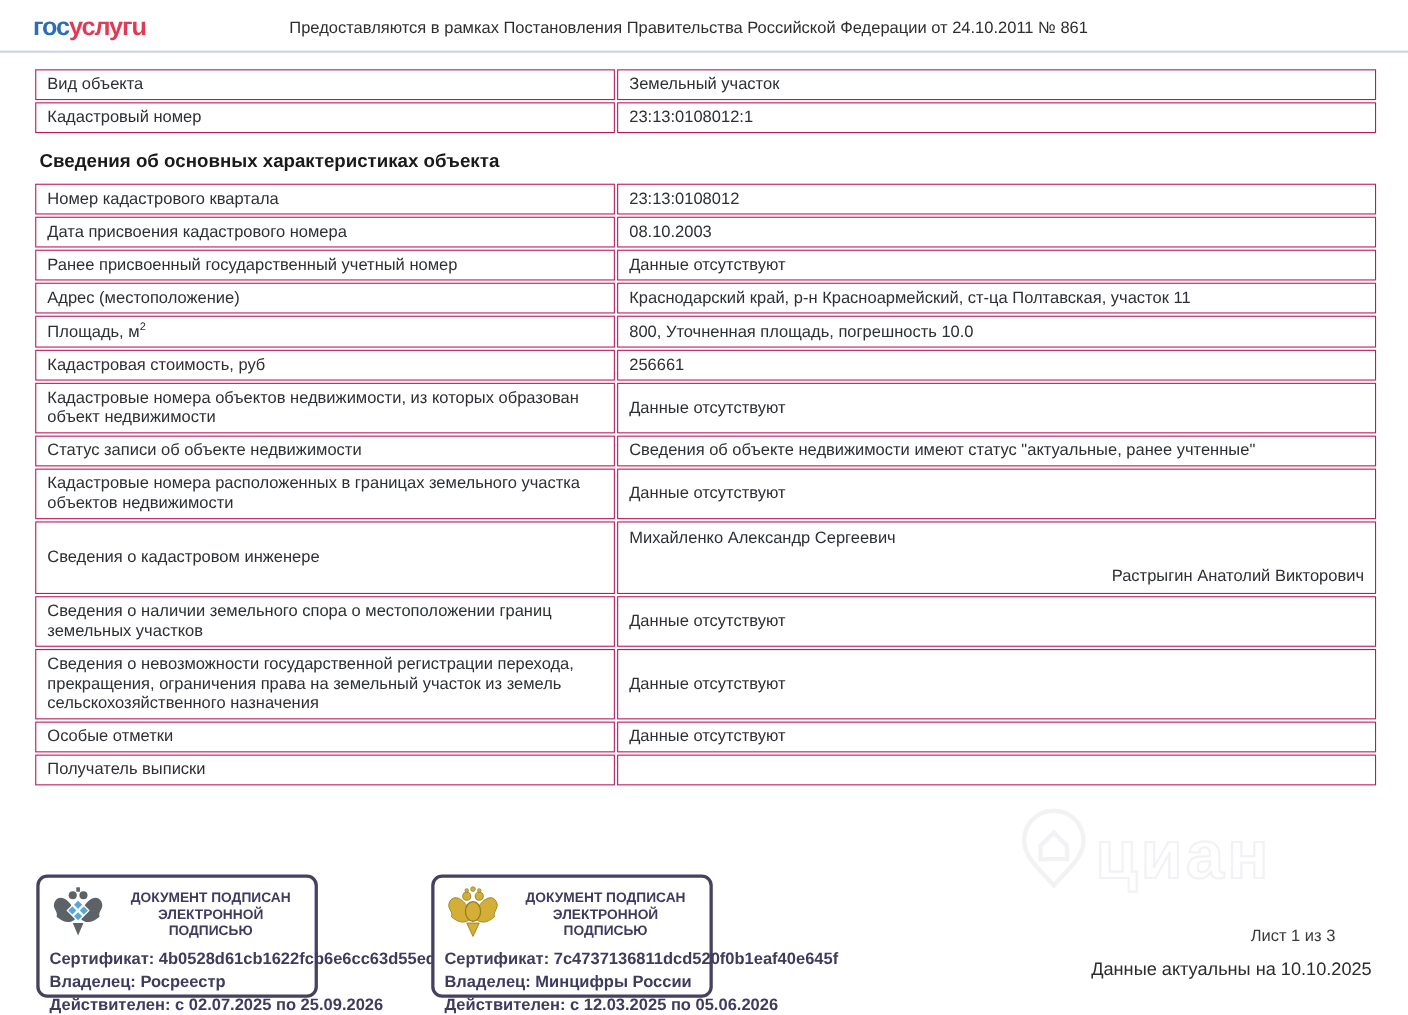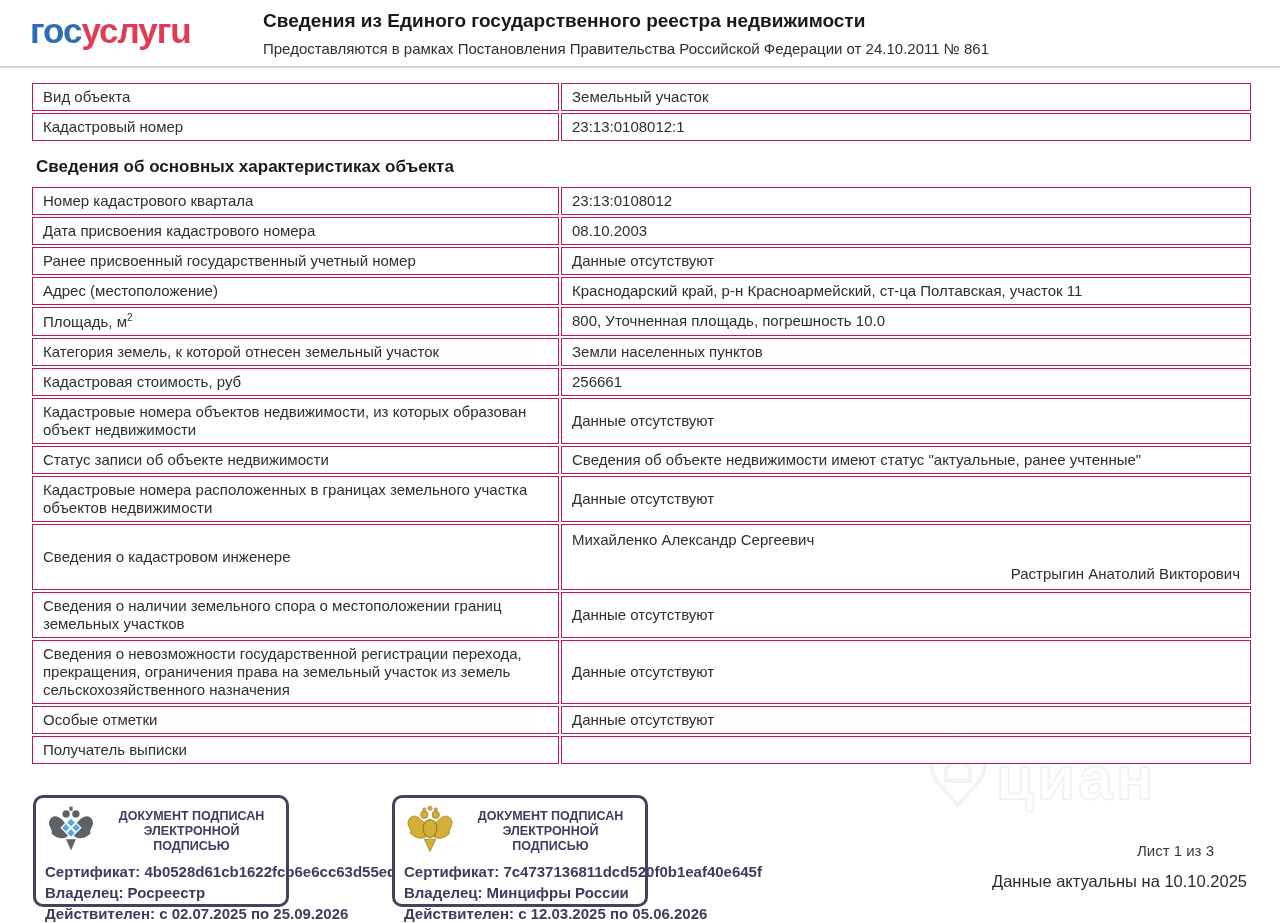--- a/index.html
+++ b/index.html
@@ -3,21 +3,21 @@
 <meta charset="utf-8">
 <style>
   html,body{margin:0;padding:0;}
   body{
     width:1280px;height:923px;position:relative;overflow:hidden;
     background:#ffffff;color:#2c2f33;
     font-family:"Liberation Sans","DejaVu Sans",sans-serif;
   }
   
   .header{display:flex;align-items:flex-start;padding:10px 28px 0 30px;}
-  .logo{width:233px;font-size:35px;font-weight:bold;letter-spacing:-1px;line-height:1.1;margin-top:2px;}
+  .logo{width:233px;font-size:23px;font-weight:bold;letter-spacing:-1px;line-height:1.1;margin-top:2px;}
   .logo .gos{color:#2d6db5;}
   .logo .uslugi{color:#e23a55;}
   .head-text{flex:1;}
   .doc-title{font-size:19px;font-weight:bold;color:#181818;line-height:1.2;}
   .doc-subtitle{font-size:15px;color:#2e2e2e;margin-top:7px;}
   .header-rule{border-top:2px solid #ccd6e2;margin-top:9px;}
   
   .content{margin:13px 27px 0 30px;position:relative;z-index:1;}
   table{width:100%;border-collapse:separate;border-spacing:2px;font-size:15px;}
   td{border:1px solid #be185d;padding:4px 10px;line-height:1.2;vertical-align:middle;background:#fff;}
@@ -49,21 +49,20 @@
   .data-actual{position:absolute;top:872px;right:33px;font-size:16.5px;color:#2c2c2c;z-index:2;}
 </style>
 </head>
 <body>
 
 <div class="header">
   <div class="logo">
     <span class="gos">гос</span><span class="uslugi">услугu</span>
   </div>
   <div class="head-text">
-    <div class="doc-title">Сведения из Единого государственного реестра недвижимости</div>
     <div class="doc-subtitle">Предоставляются в рамках Постановления Правительства Российской Федерации от 24.10.2011 № 861</div>
   </div>
 </div>
 <div class="header-rule"></div>
 
 <div class="watermark">
   <svg width="64" height="76" viewBox="0 0 64 76">
     <path d="M32 4 C16 4 5 17 5 31 C5 46 18 56 32 72 C46 56 59 46 59 31 C59 17 48 4 32 4 Z" fill="none" stroke="#e9e6ec" stroke-width="4"></path>
     <path d="M20 36 L32 24 L44 36 L44 48 L20 48 Z" fill="none" stroke="#e9e6ec" stroke-width="4"></path>
   </svg>
@@ -101,24 +100,20 @@
       <td class="lbl">Ранее присвоенный государственный учетный номер</td>
       <td>Данные отсутствуют</td>
     </tr>
     <tr>
       <td class="lbl">Адрес (местоположение)</td>
       <td>Краснодарский край, р-н Красноармейский, ст-ца Полтавская, участок 11</td>
     </tr>
     <tr>
       <td class="lbl"><span>Площадь, м</span><sup>2</sup></td>
       <td>800, Уточненная площадь, погрешность 10.0</td>
-    </tr>
-    <tr>
-      <td class="lbl">Категория земель, к которой отнесен земельный участок</td>
-      <td>Земли населенных пунктов</td>
     </tr>
     <tr>
       <td class="lbl">Кадастровая стоимость, руб</td>
       <td>256661</td>
     </tr>
     <tr>
       <td class="lbl">Кадастровые номера объектов недвижимости, из которых образован объект недвижимости</td>
       <td>Данные отсутствуют</td>
     </tr>
     <tr>

